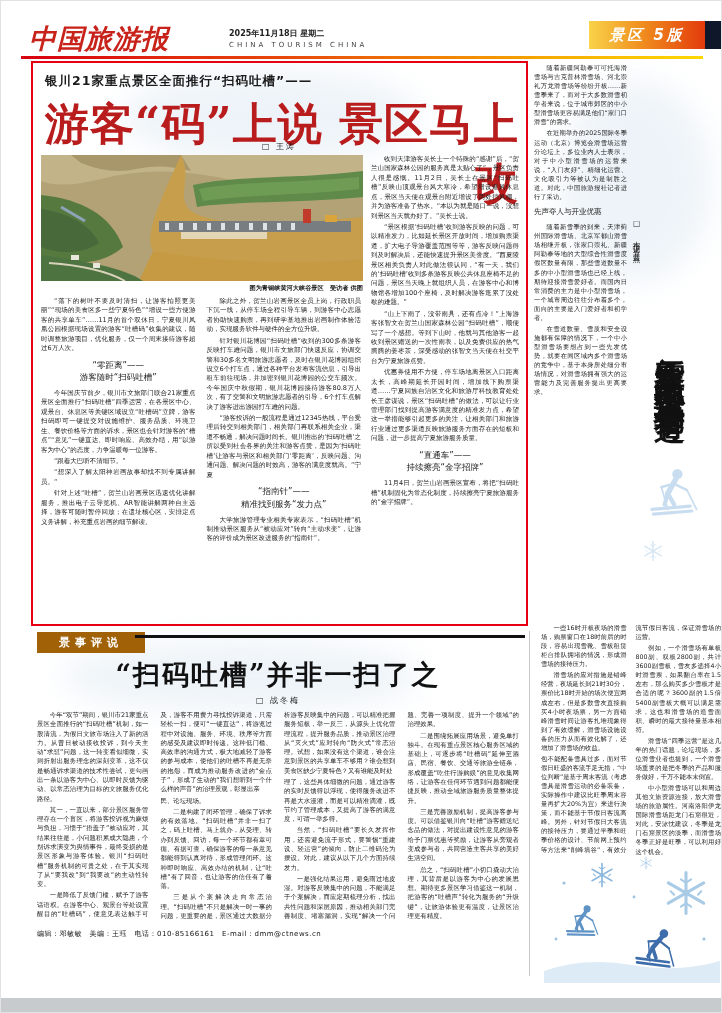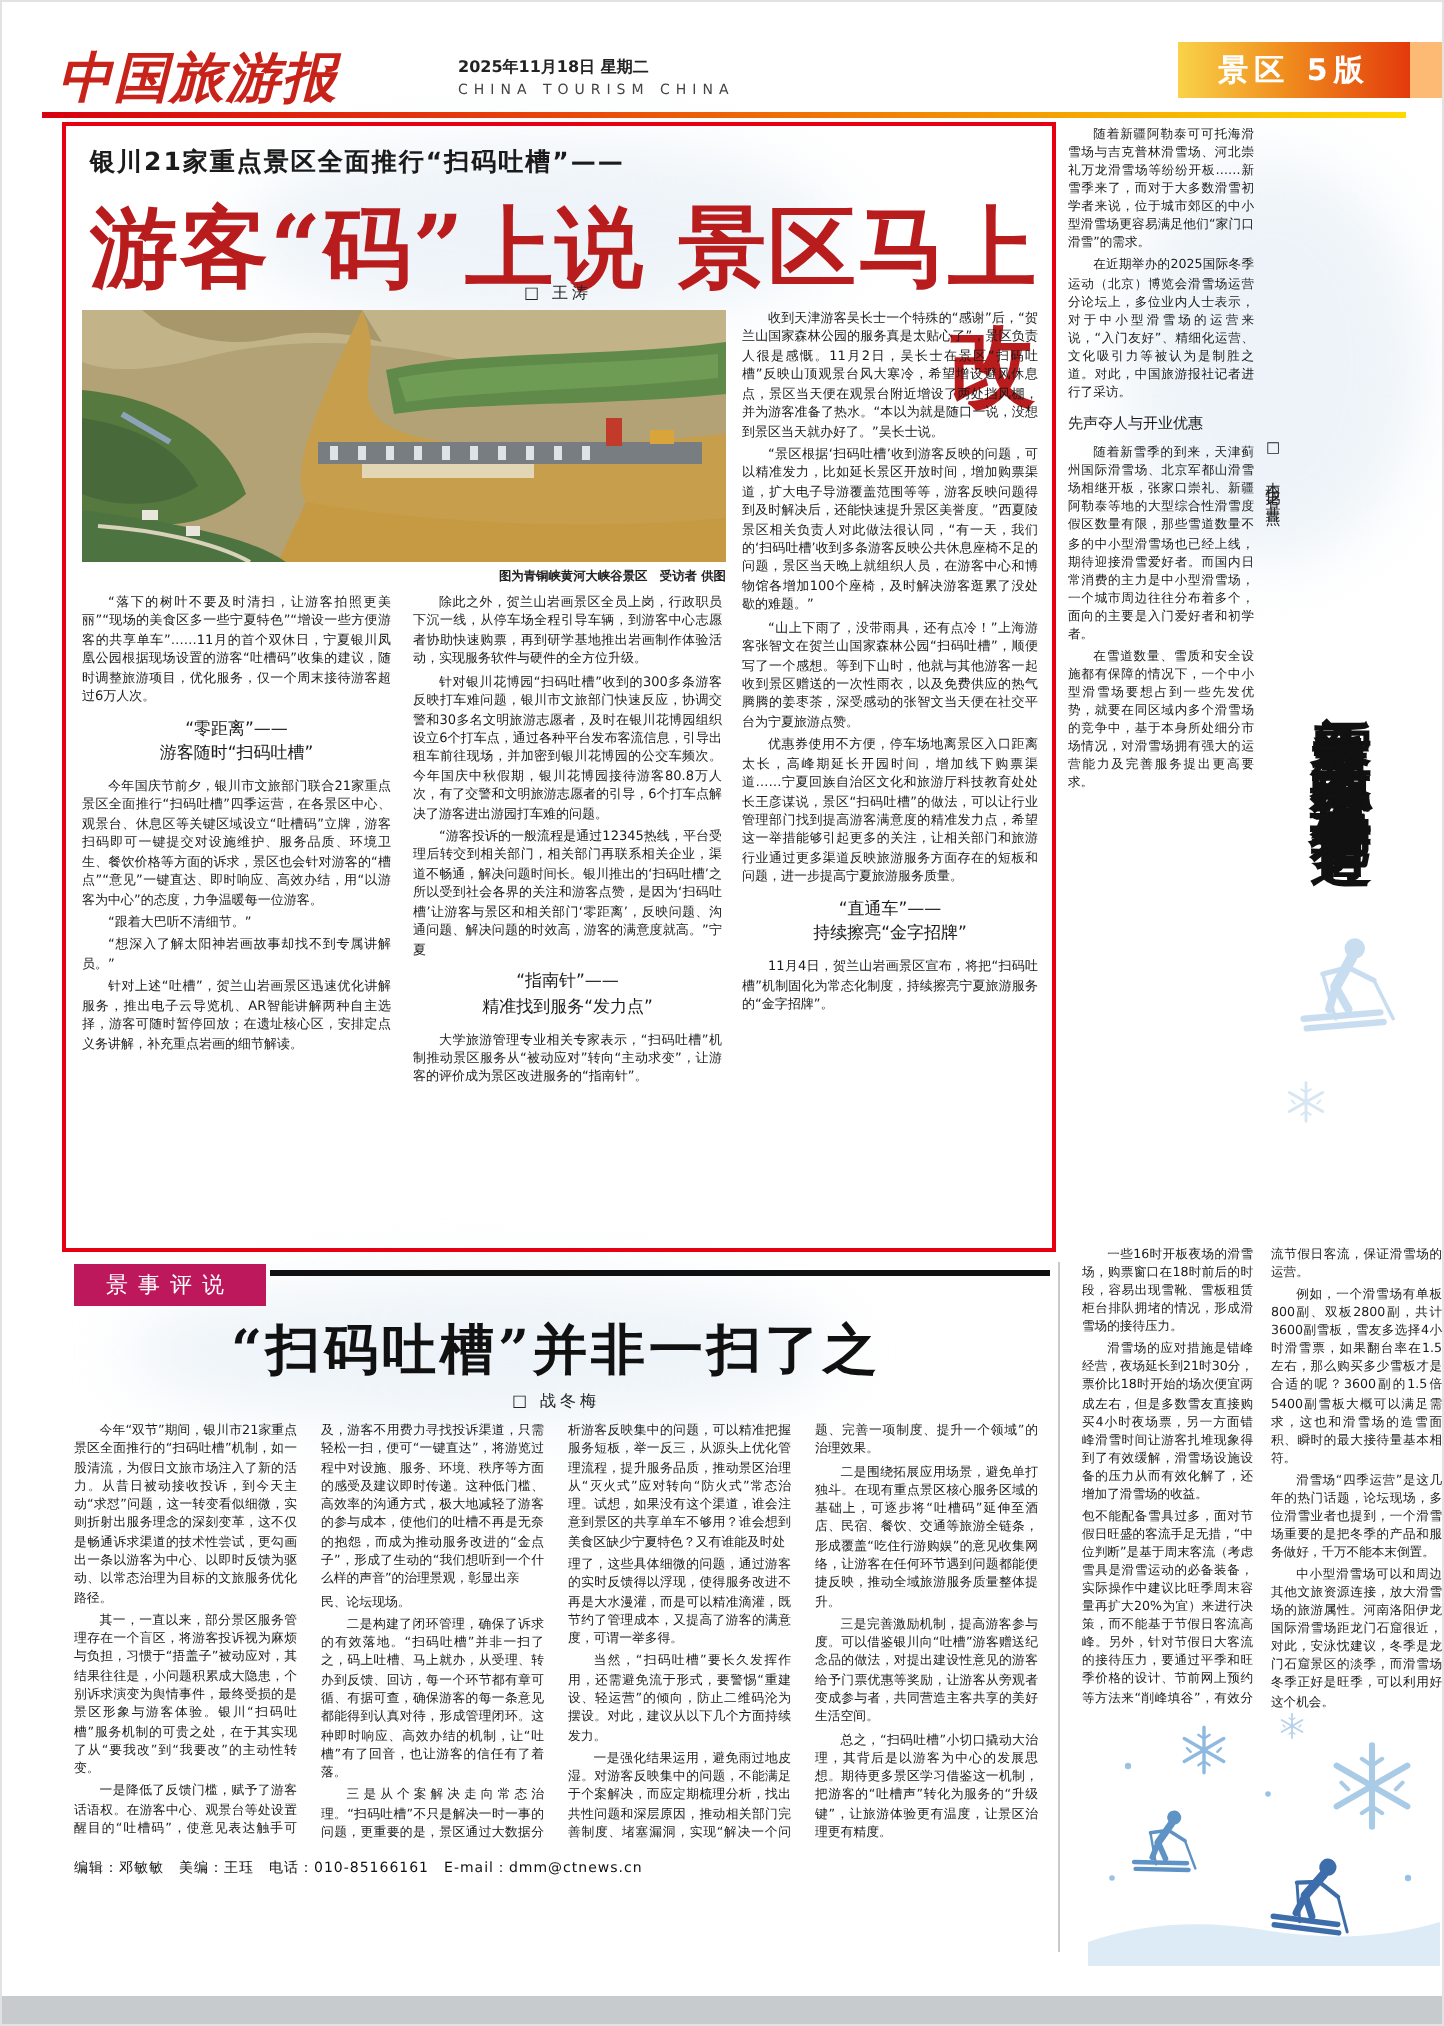--- a/index.html
+++ b/index.html
@@ -7,40 +7,40 @@
        font-family:"DejaVu Sans",sans-serif;color:#1b1b1b;overflow:hidden;
        border:1px solid #e2e2e2;box-sizing:border-box;}
   .abs{position:absolute;}
   .wash{position:absolute;border-radius:50%;filter:blur(16px);opacity:.5;background:#dce8f2;pointer-events:none;}
   
   .logo{font-family:"DejaVu Serif",serif;font-style:italic;font-weight:bold;
         font-size:27px;color:#c8231b;transform:skewX(-8deg);letter-spacing:1px;}
   .dateline{font-size:8px;font-weight:bold;color:#222;}
   .en-line{font-size:7px;letter-spacing:3px;color:#444;margin-top:2px;}
   .rule{height:3px;background:linear-gradient(90deg,#d7000f,#e94a0a 40%,#f6ab00 78%,#ffd800);}
-  .badge-wrap{background:#fdba74;height:28px;}
+  .badge-wrap{background:#0f172a;height:28px;font-style:italic;}
   .badge{height:28px;width:116px;background:linear-gradient(90deg,#f9d34a,#f08f1e 45%,#e33a0c);
          color:#fff;font-weight:bold;font-size:15px;display:flex;align-items:center;justify-content:center;letter-spacing:3px;}
   
   .main-box{border:2.5px solid #e60012;background:transparent;}
   .kicker{font-size:12.5px;font-weight:bold;letter-spacing:1px;}
   .headline{font-family:"DejaVu Serif",serif;font-size:44px;font-weight:900;
             text-align:right;letter-spacing:1px;color:#b91c1c;}
   .byline{font-size:8px;text-align:center;color:#222;letter-spacing:2px;}
   .caption{font-size:6.2px;font-weight:bold;text-align:right;color:#222;}
   .bodytext{font-size:6.5px;line-height:1.45;text-align:justify;overflow:hidden;}
   .bodytext p{margin:0 0 2px;text-indent:2em;}
   .cols2{column-count:2;column-gap:11px;}
   .cols4{column-count:4;column-gap:12px;}
   .colsb2{column-count:2;column-gap:9px;}
   .subhead{font-size:8.5px;font-weight:normal;text-align:center;margin:5px 0;line-height:1.5;break-inside:avoid;}
   .subhead span{display:block;}
   
-  .tagbox{background:#be185d;color:#fff;font-size:11px;font-weight:normal;
-          width:96px;height:21px;display:flex;align-items:center;justify-content:center;letter-spacing:5px;}
+  .tagbox{background:#a16207;color:#fff;font-size:11px;font-weight:bold;
+          width:108px;height:21px;display:flex;align-items:center;justify-content:center;letter-spacing:5px;}
   .tagline{height:3px;background:#111;}
   .headline2{font-family:"DejaVu Serif",serif;font-size:27px;font-weight:900;text-align:center;letter-spacing:2px;color:#111;}
   
   .v-headline{writing-mode:vertical-rl;font-family:"DejaVu Serif",serif;font-weight:900;
               font-size:31px;letter-spacing:4px;color:#111;text-align:center;}
   .v-byline{writing-mode:vertical-rl;font-size:7.5px;letter-spacing:2px;color:#222;}
   .smalltext{font-size:6.3px;line-height:1.44;text-align:justify;overflow:hidden;}
   .smalltext p{margin:0 0 2px;text-indent:2em;}
   .footer{font-size:7px;color:#111;letter-spacing:.5px;}
   .graybar{background:#c7cbce;}

